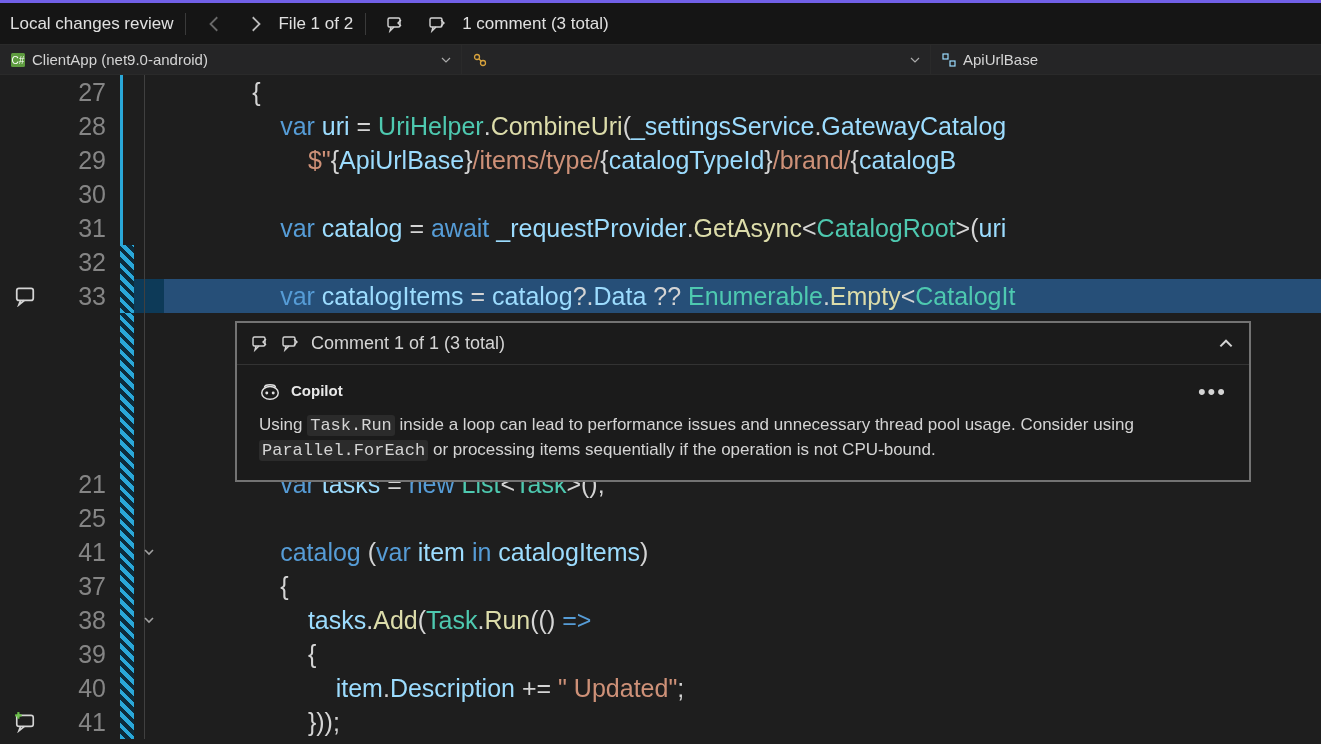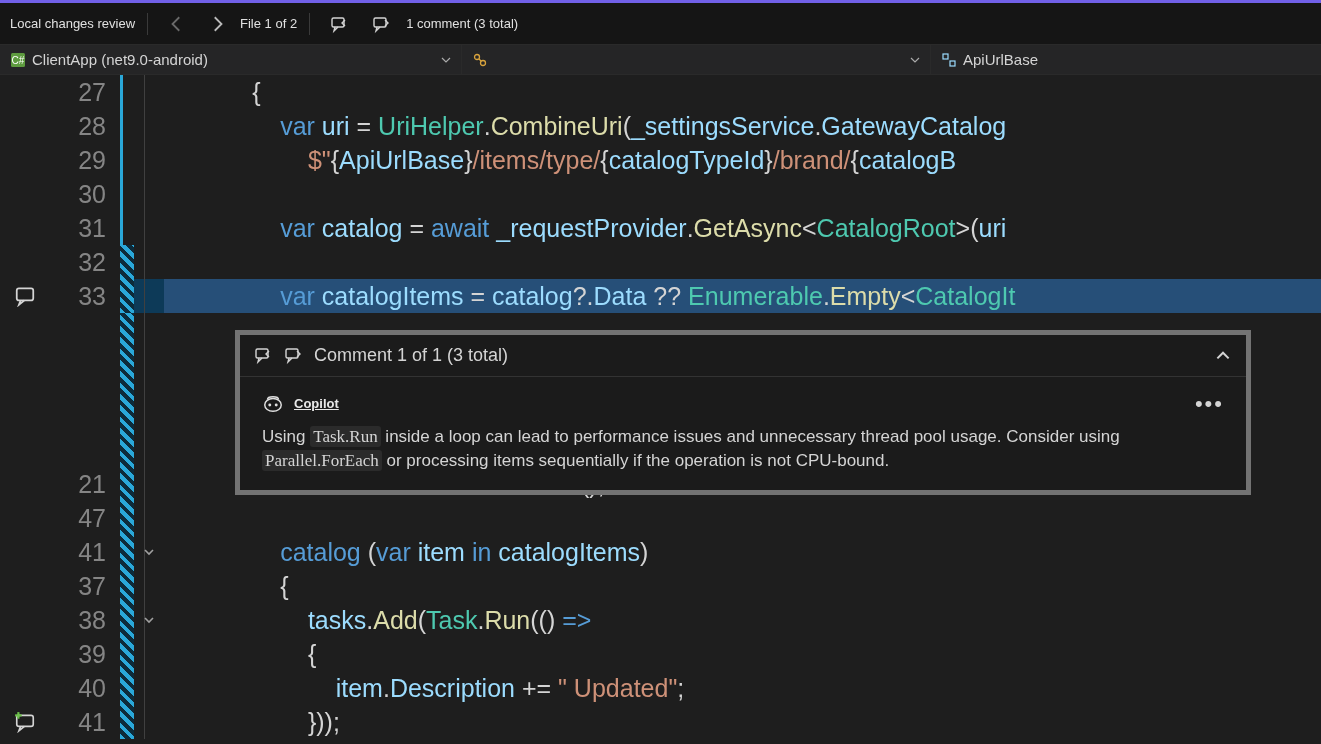--- a/index.html
+++ b/index.html
@@ -22,21 +22,21 @@
     --change-bar:#2aa8d9;
     --hl-line:#0d3a58;
     --hl-line2:#264f78;
     --gutterbg:#1e1e1e;
   }
   *{box-sizing:border-box;margin:0;padding:0;font-family:"Segoe UI",Arial,sans-serif;}
   html,body{width:1321px;height:744px;overflow:hidden;background:var(--bg);color:var(--text);}
   body{display:flex;flex-direction:column;border-top:3px solid #7160e8;}
 
   
-  .top-toolbar{display:flex;align-items:center;height:42px;background:var(--bg-dark);border-bottom:1px solid #2a2a2a;padding:0 10px;gap:6px;font-size:13px;color:var(--text);}
+  .top-toolbar{display:flex;align-items:center;height:42px;background:var(--bg-dark);border-bottom:1px solid #2a2a2a;padding:0 10px;gap:6px;font-size:17px;color:var(--text);}
   .tb-btn{display:flex;align-items:center;justify-content:center;padding:4px 8px;border-radius:3px;color:var(--text);cursor:default;}
   .tb-btn svg{display:block;}
   .tb-divider{width:1px;height:22px;background:#3a3a3a;margin:0 6px;}
   .tb-label{white-space:nowrap;color:#e0e0e0;}
 
   
   .crumb-bar{display:flex;align-items:stretch;height:30px;background:#252526;border-bottom:1px solid #2a2a2a;font-size:15px;color:var(--text);}
   .crumb{display:flex;align-items:center;gap:6px;padding:0 10px;border-right:1px solid #2a2a2a;white-space:nowrap;cursor:default;}
   .crumb.grow{flex:1;}
   .crumb svg{flex-shrink:0;}
@@ -62,29 +62,29 @@
   .code span{position:relative;z-index:1;}
 
   .kw{color:var(--kw);}
   .type{color:var(--type);}
   .meth{color:var(--method);}
   .prop{color:var(--prop);}
   .str{color:var(--str);}
   .pn{color:var(--punct);}
 
   
-  .comment-card{position:absolute;left:235px;top:17px;width:1016px;background:var(--bg-card);border:5px solid #737373;z-index:5;font-family:"Segoe UI",Arial,sans-serif;}
+  .comment-card{position:absolute;left:235px;top:8px;width:1016px;background:var(--bg-card);border:2px solid #737373;z-index:5;font-family:"Segoe UI",Arial,sans-serif;}
   .comment-head{display:flex;align-items:center;gap:10px;padding:8px 14px;border-bottom:1px solid #333;font-size:18px;color:var(--text);}
   .comment-head .spacer{flex:1;}
   .comment-body{padding:12px 22px 16px;font-size:17px;color:#d0d0d0;}
   .copilot-row{display:flex;align-items:center;gap:10px;margin-bottom:6px;}
-  .copilot-row .name{font-weight:700;color:#e8e8e8;font-size:13px;text-decoration:underline;}
+  .copilot-row .name{font-weight:700;color:#e8e8e8;font-size:15px;}
   .copilot-row .dots{margin-left:auto;color:#d4d4d4;font-size:22px;letter-spacing:2px;cursor:default;}
   .comment-text{line-height:1.45;color:#d4d4d4;}
-  .comment-text code{font-family:Liberation Serif, serif;background:#2b2b2b;padding:1px 3px;border-radius:3px;}
+  .comment-text code{font-family:Liberation Mono, monospace;background:#2b2b2b;padding:1px 3px;border-radius:3px;}
 
   .chev{display:inline-flex;}
   .arrow-btn{color:#bbb;}
   .arrow-btn.dim{color:#6a6a6a;}
 
   .glyph-margin svg{display:block;}
 </style>
 </head>
 <body>
 
@@ -302,21 +302,21 @@
           <div class="change-wide stripes"></div>
         </div>
       <div class="fold-gutter">
           <div class="fold-line"></div>
         </div>
       <div class="code"><span class="indent-guide" style="left:4px"></span><span class="pn">                </span><span class="kw">var </span><span class="prop">tasks </span><span class="pn">= </span><span class="kw">new </span><span class="type">List</span><span class="pn">&lt;</span><span class="type">Task</span><span class="pn">&gt;</span><span class="pn">();</span></div>
     </div>
 
     <div class="row">
       <div class="glyph-margin"></div>
-      <div class="line-number">47</div>
+      <div class="line-number">25</div>
       <div class="change-gutter">
           <div class="change-wide stripes"></div>
         </div>
       <div class="fold-gutter">
           <div class="fold-line"></div>
         </div>
       <div class="code"><span class="indent-guide" style="left:4px"></span></div>
     </div>
 
     <div class="row">

